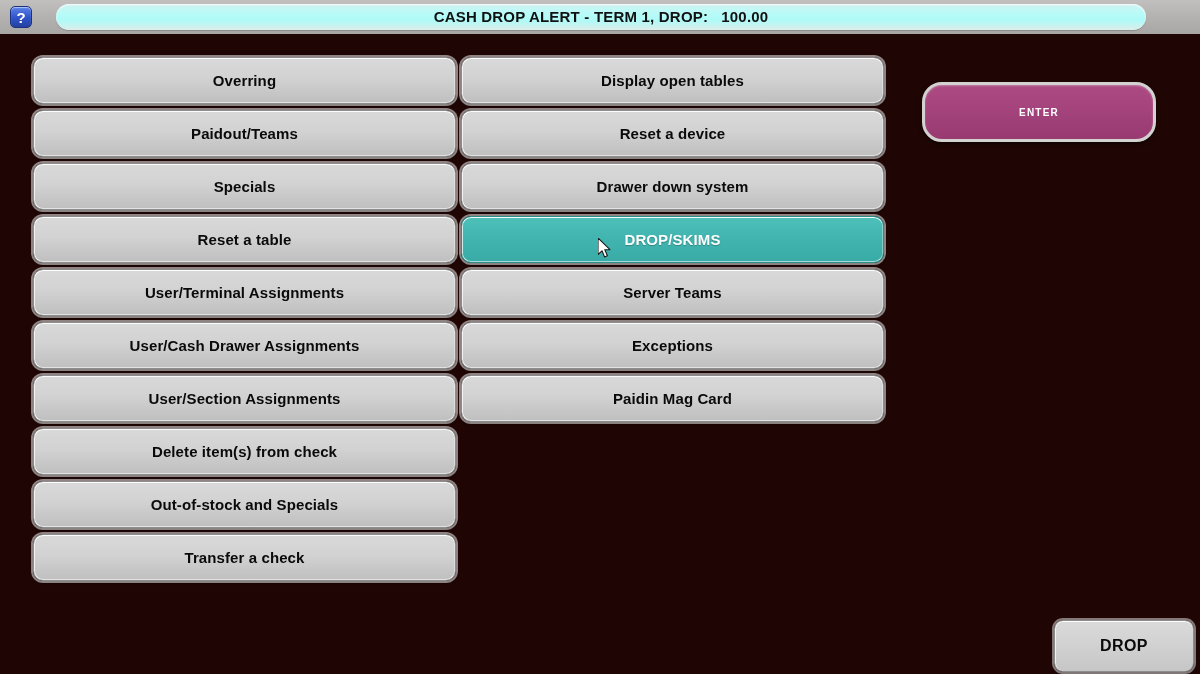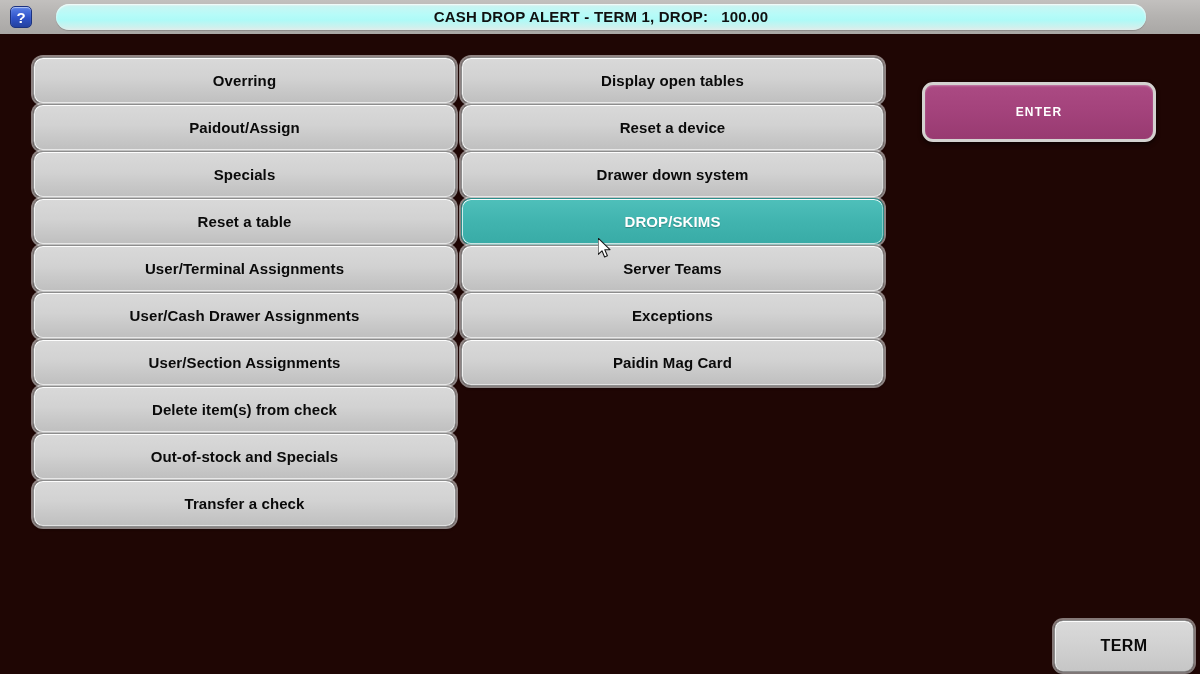--- a/index.html
+++ b/index.html
@@ -67,21 +67,21 @@
     color: #111111;
     letter-spacing: .2px;
     white-space: pre;
   }
 
   
   .col {
     position: absolute;
     display: flex;
     flex-direction: column;
-    gap: 0;
+    gap: 6px;
   }
   .col-left  { left: 33px;  top: 57px; width: 423px; }
   .col-right { left: 461px; top: 57px; width: 423px; }
 
   .btn {
     position: relative;
     height: 47px;
     border-radius: 10px;
     background: linear-gradient(to bottom, #d9d9d9 0%, #d2d2d2 45%, #c9c9c9 70%, #bfbfbf 100%);
     border: 1px solid #8d8d8d;
@@ -109,32 +109,32 @@
     text-shadow: 0 1px 1px rgba(0,0,0,.25);
   }
 
   
   .enter-btn {
     position: absolute;
     left: 922px;
     top: 82px;
     width: 234px;
     height: 60px;
-    border-radius: 11px;
+    border-radius: 20px;
     background: linear-gradient(to bottom, #ab4a83 0%, #a4437c 45%, #983a71 100%);
     border: 3px solid #d4d2d0;
     box-shadow:
       inset 0 1px 2px rgba(255,255,255,.30),
       0 2px 4px rgba(0,0,0,.6);
     display: flex;
     align-items: center;
     justify-content: center;
     box-sizing: border-box;
     color: #ffffff;
-    font-size: 12px;
+    font-size: 10px;
     font-weight: bold;
     letter-spacing: 1.2px;
     user-select: none;
   }
 
   
   .quit-btn {
     position: absolute;
     left: 1054px;
     top: 620px;
@@ -179,21 +179,21 @@
     <div class="title-pill">
       <div class="title-text">CASH DROP ALERT - TERM 1, DROP:   100.00</div>
     </div>
   </div>
 
   <div class="col col-left" id="col-left">
       <div class="btn">
         <span>Overring</span>
       </div>
       <div class="btn">
-        <span>Paidout/Assign</span>
+        <span>Paidout/Teams</span>
       </div>
       <div class="btn">
         <span>Specials</span>
       </div>
       <div class="btn">
         <span>Reset a table</span>
       </div>
       <div class="btn">
         <span>User/Terminal Assignments</span>
       </div>
@@ -233,21 +233,21 @@
       <div class="btn">
         <span>Exceptions</span>
       </div>
       <div class="btn">
         <span>Paidin Mag Card</span>
       </div>
     </div>
 
   <div class="enter-btn">ENTER</div>
 
-  <div class="quit-btn">TERM</div>
+  <div class="quit-btn">DROP</div>
 
   <div class="cursor">
     <svg width="14" height="21" viewBox="0 0 14 21" xmlns="http://www.w3.org/2000/svg">
       <polygon points="0,0 0,16.5 4,12.8 6.6,19 9.4,17.8 6.8,11.8 12,11.6" fill="#ffffff" stroke="#1a1a1a" stroke-width="1.1" stroke-linejoin="round"></polygon>
     </svg>
   </div>
 
 </div>
 
 </body></html>

